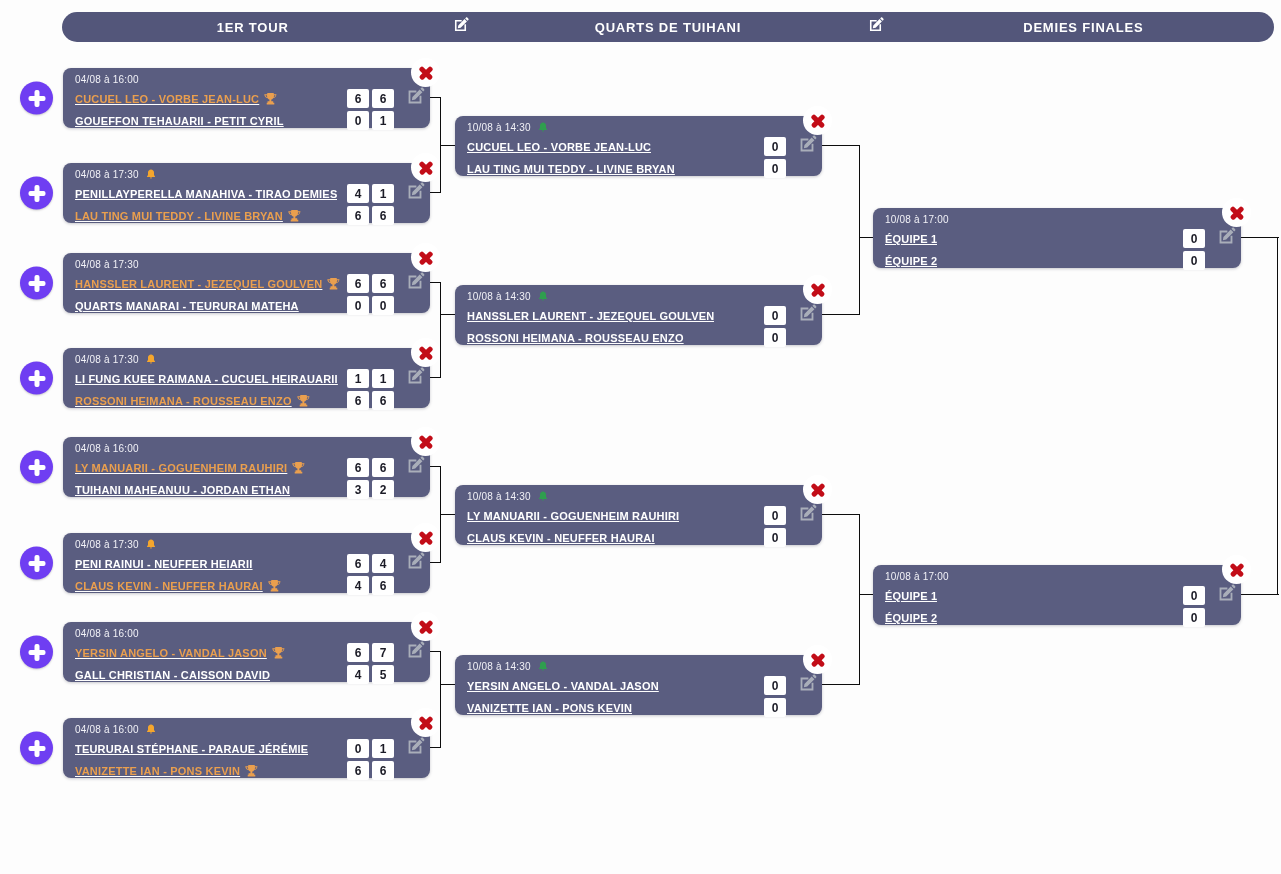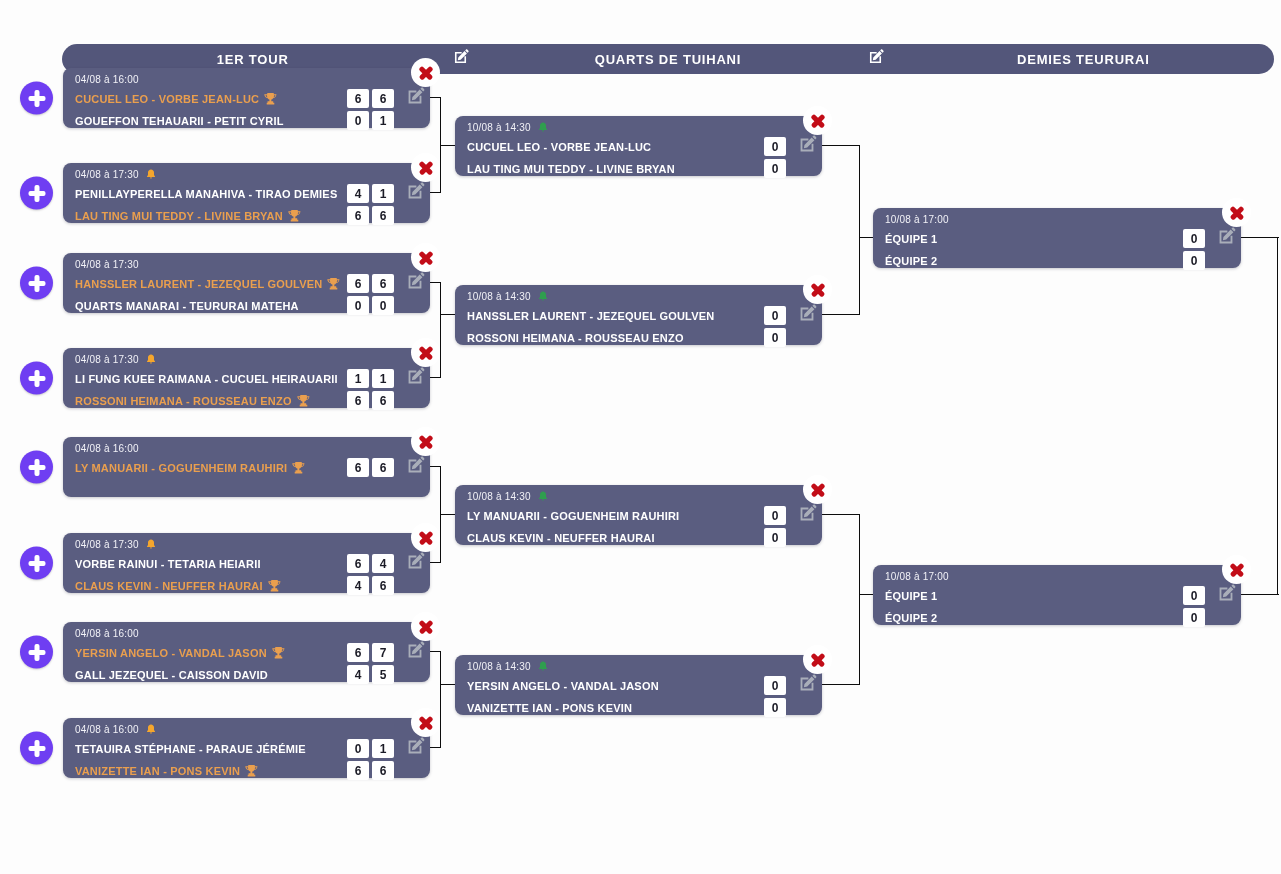--- a/index.html
+++ b/index.html
@@ -2,33 +2,33 @@
 <html><head>
 <meta charset="utf-8">
 <style>
   * { margin:0; padding:0; box-sizing:border-box; }
   html,body { width:1281px; height:874px; background:#fdfdfd; overflow:hidden;
     font-family:"Liberation Sans","DejaVu Sans",sans-serif; }
   .stage { position:relative; width:1281px; height:874px; }
 
   
   .header { position:absolute; left:62px; top:12px; width:1212px; height:30px;
-    background:#53567a; border-radius:15px; display:flex; align-items:center; color:#fff;margin-top:32px; }
+    background:#53567a; border-radius:15px; display:flex; align-items:center; color:#fff; }
   .h-label { flex:1; text-align:center; font-size:13px; font-weight:700; letter-spacing:.8px; }
   .h-edit { width:34px; height:26px; background:none; border:none; color:#fff;
     display:flex; align-items:center; justify-content:center; cursor:pointer; }
 
   
   .match { position:absolute; width:367px; height:60px; }
   .card { position:relative; width:100%; height:100%; background:#5a5d80; border-radius:8px;
     padding:5px 10px 22px 12px; color:#fff; box-shadow:0 1px 3px rgba(40,40,60,.25); }
   .date-row { font-size:10px; height:13px; display:flex; align-items:center; gap:6px;
     color:#f2f2f7; letter-spacing:.2px; }
   .team-row { display:flex; align-items:center; justify-content:space-between;
-    margin-top:3px; height:19px; padding-right:26px; }
+    margin-top:3px; height:19px; padding-right:26px;text-decoration:underline; }
   .team { font-size:11px; font-weight:700; letter-spacing:.2px; white-space:nowrap;
     overflow:hidden; display:flex; align-items:center; gap:5px; color:#fff; }
   .team.winner { color:#ea9f4e; }
   .scores { display:flex; gap:3px; flex:none; }
   .box { width:22px; height:19px; background:#fff; color:#1b1b26; border-radius:2px;
     font-size:12px; font-weight:700; display:flex; align-items:center; justify-content:center;
     border:none; }
   .edit-btn { position:absolute; right:3px; top:50%; transform:translateY(-50%);
     width:24px; height:24px; background:transparent; border:none; color:#a9aeb9;
     display:flex; align-items:center; justify-content:center; cursor:pointer; padding:0; }
@@ -63,21 +63,21 @@
             <path d="M17.1 3.9l3 3-7.9 7.9-3.6.7.6-3.6 7.9-8zm3.8 2.2l-3-3 1.1-1.1c.4-.4 1.1-.4 1.5 0l1.5 1.5c.4.4.4 1.1 0 1.5l-1.1 1.1z"></path>
           </svg></span>
       </button>
     <div class="h-label">QUARTS DE TUIHANI</div>
     <button class="h-edit">
         <span><svg width="19" height="19" viewBox="0 0 24 24" fill="currentColor">
             <path d="M5 5h8.5v2H7v10h10v-6.5h2V19H5V5z"></path>
             <path d="M17.1 3.9l3 3-7.9 7.9-3.6.7.6-3.6 7.9-8zm3.8 2.2l-3-3 1.1-1.1c.4-.4 1.1-.4 1.5 0l1.5 1.5c.4.4.4 1.1 0 1.5l-1.1 1.1z"></path>
           </svg></span>
       </button>
-    <div class="h-label">DEMIES TEURURAI</div>
+    <div class="h-label">DEMIES FINALES</div>
   </div>
 
   <div>
     <div class="ln" style="left:430px;top:97px;width:11px;height:1px"></div>
     <div class="ln" style="left:430px;top:192px;width:11px;height:1px"></div>
     <div class="ln" style="left:440px;top:97px;width:1px;height:96px"></div>
     <div class="ln" style="left:441px;top:145px;width:14px;height:1px"></div>
 
     <div class="ln" style="left:430px;top:282px;width:11px;height:1px"></div>
     <div class="ln" style="left:430px;top:377px;width:11px;height:1px"></div>
@@ -288,20 +288,29 @@
               <svg width="13" height="12" viewBox="0 0 24 22" fill="currentColor">
                 <path d="M6 0h12v2h5c-.3 4.2-2.9 6.9-6.3 7.5-.8 1.3-1.9 2.2-3.2 2.6V15h3.5v3H19v3H5v-3h1.5v-3H10v-2.9c-1.3-.4-2.4-1.3-3.2-2.6C3.4 8.9.8 6.2.5 2H6V0zM2.7 4c.5 2 1.7 3.4 3.5 4C5.7 6.7 5.4 5.4 5.3 4H2.7zm18.6 0h-2.6c-.1 1.4-.4 2.7-.9 4 1.8-.6 3-2 3.5-4z"></path>
               </svg>
             </span>
           </span>
         <span class="scores">
             <span class="box">6</span>
             <span class="box">6</span>
           </span>
       </div>
+      <div class="team-row">
+        <span class="team">
+            <span>TUIHANI MAHEANUU - JORDAN ETHAN</span>
+          </span>
+        <span class="scores">
+            <span class="box">3</span>
+            <span class="box">2</span>
+          </span>
+      </div>
       <button class="edit-btn">
           <span><svg width="22" height="22" viewBox="0 0 24 24" fill="currentColor">
               <path d="M5 5h8.5v2H7v10h10v-6.5h2V19H5V5z"></path>
               <path d="M17.1 3.9l3 3-7.9 7.9-3.6.7.6-3.6 7.9-8zm3.8 2.2l-3-3 1.1-1.1c.4-.4 1.1-.4 1.5 0l1.5 1.5c.4.4.4 1.1 0 1.5l-1.1 1.1z"></path>
             </svg></span>
         </button>
       <button class="close-btn"></button>
     </div>
   </div>
 
@@ -311,21 +320,21 @@
       <div class="date-row">
           <span>04/08 à 17:30</span>
           <span class="bell">
             <svg width="12" height="13" viewBox="0 0 24 24" fill="#f5a62d">
               <path d="M12 2c-3.3 0-6 2.7-6 6v5l-2 3v1h16v-1l-2-3V8c0-3.3-2.7-6-6-6zm-2.2 16a2.2 2.2 0 004.4 0h-4.4z"></path>
             </svg>
           </span>
         </div>
       <div class="team-row">
         <span class="team">
-            <span>VORBE RAINUI - TETARIA HEIARII</span>
+            <span>PENI RAINUI - NEUFFER HEIARII</span>
           </span>
         <span class="scores">
             <span class="box">6</span>
             <span class="box">4</span>
           </span>
       </div>
       <div class="team-row">
         <span class="team winner">
             <span>CLAUS KEVIN - NEUFFER HAURAI</span>
             <span class="bell">
@@ -364,21 +373,21 @@
               </svg>
             </span>
           </span>
         <span class="scores">
             <span class="box">6</span>
             <span class="box">7</span>
           </span>
       </div>
       <div class="team-row">
         <span class="team">
-            <span>GALL JEZEQUEL - CAISSON DAVID</span>
+            <span>GALL CHRISTIAN - CAISSON DAVID</span>
           </span>
         <span class="scores">
             <span class="box">4</span>
             <span class="box">5</span>
           </span>
       </div>
       <button class="edit-btn">
           <span><svg width="22" height="22" viewBox="0 0 24 24" fill="currentColor">
               <path d="M5 5h8.5v2H7v10h10v-6.5h2V19H5V5z"></path>
               <path d="M17.1 3.9l3 3-7.9 7.9-3.6.7.6-3.6 7.9-8zm3.8 2.2l-3-3 1.1-1.1c.4-.4 1.1-.4 1.5 0l1.5 1.5c.4.4.4 1.1 0 1.5l-1.1 1.1z"></path>
@@ -394,21 +403,21 @@
       <div class="date-row">
           <span>04/08 à 16:00</span>
           <span class="bell">
             <svg width="12" height="13" viewBox="0 0 24 24" fill="#f5a62d">
               <path d="M12 2c-3.3 0-6 2.7-6 6v5l-2 3v1h16v-1l-2-3V8c0-3.3-2.7-6-6-6zm-2.2 16a2.2 2.2 0 004.4 0h-4.4z"></path>
             </svg>
           </span>
         </div>
       <div class="team-row">
         <span class="team">
-            <span>TETAUIRA STÉPHANE - PARAUE JÉRÉMIE</span>
+            <span>TEURURAI STÉPHANE - PARAUE JÉRÉMIE</span>
           </span>
         <span class="scores">
             <span class="box">0</span>
             <span class="box">1</span>
           </span>
       </div>
       <div class="team-row">
         <span class="team winner">
             <span>VANIZETTE IAN - PONS KEVIN</span>
             <span class="bell">

